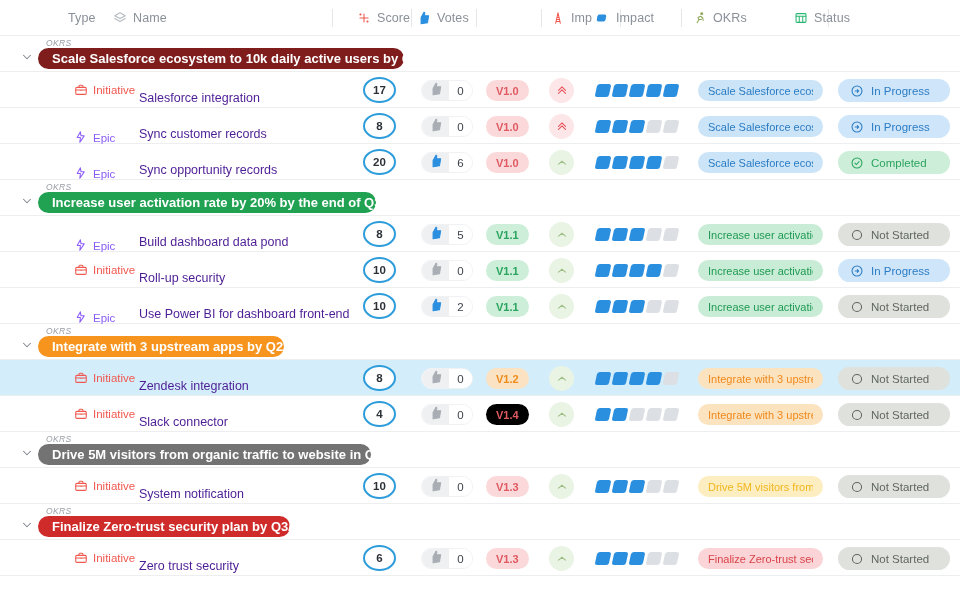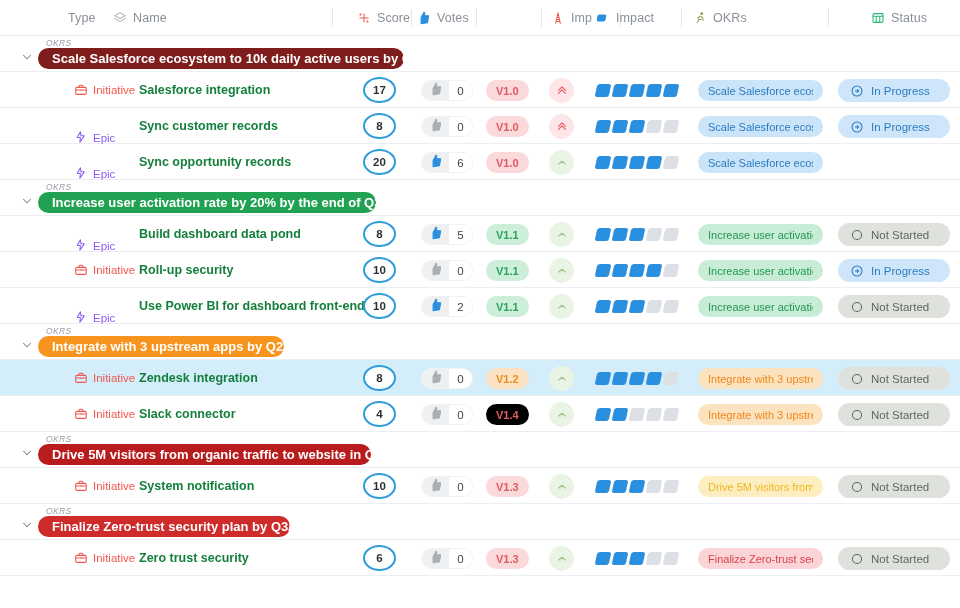--- a/index.html
+++ b/index.html
@@ -72,23 +72,23 @@
     position: absolute; left: 74px; top: 0; height: 36px;
     display: flex; align-items: center; gap: 5px;
     font-size: 11.5px; white-space: nowrap;
   }
   .type-ini { color: #f0584f; }
   .type-epic { color: #8b5cf6; align-items: flex-end; }
   .type-icon { width: 14px; height: 14px; display: block; }
 
   
   .name-cell {
-    position: absolute; left: 139px; top: 0; height: 36px;
+    position: absolute; left: 139px; top: 8px; height: 36px;
     display: flex; align-items: center;
-    font-size: 12.5px; color: #15803d; font-weight: 700;
+    font-size: 12.5px; color: #4c1d95; font-weight: 400;
     white-space: nowrap;
   }
 
   
   .score-cell {
     position: absolute; left: 363px; top: 5px;
     width: 33px; height: 26px;
     border: 2px solid #2d9cdb; border-radius: 50%;
     display: flex; align-items: center; justify-content: center;
     font-size: 11.5px; color: #2c3138; font-weight: 600;
@@ -224,21 +224,21 @@
     </div>
     <div class="hcell" style="left: 693px;">
       <span style="display:flex;color:#8fa85a">
         <svg viewBox="0 0 24 24" width="14" height="14" fill="none" stroke="#8fa85a" stroke-width="1.8" stroke-linecap="round" stroke-linejoin="round">
           <circle cx="15" cy="4.5" r="1.6" fill="#8fa85a"></circle>
           <path d="M13 9 8.5 11l1.5 4-3 5M13 9l3.5 2.5 1 4.5M10 15l4.5-1"></path>
         </svg>
       </span>
       <span class="lbl">OKRs</span>
     </div>
-    <div class="hcell" style="left: 871px;">
+    <div class="hcell" style="left: 794px;">
       <span style="display:flex;color:#2bb673">
         <svg viewBox="0 0 24 24" width="14" height="14" fill="none" stroke="#2bb673" stroke-width="1.8" stroke-linecap="round" stroke-linejoin="round">
           <rect x="3.5" y="4.5" width="17" height="15" rx="1.5"></rect>
           <path d="M3.5 9h17M9 9v10.5M15 9v10.5"></path>
         </svg>
       </span>
       <span class="lbl">Status</span>
     </div>
   </div>
 <div class="grid" id="grid">
@@ -370,20 +370,29 @@
       <div class="impact-cell">
         <div class="bar on"></div>
         <div class="bar on"></div>
         <div class="bar on"></div>
         <div class="bar on"></div>
         <div class="bar off"></div>
       </div>
       <div class="okr-cell" style="background:#cbe4f8">
         <span style="color:#2b7cc4">Scale Salesforce ecosyst</span>
       </div>
+      <div class="status-cell" style="background:#cdeed9;color:#2aa45e">
+        <span>
+          <svg viewBox="0 0 24 24" width="14" height="14" fill="none" stroke="#2aa45e" stroke-width="1.8" stroke-linecap="round" stroke-linejoin="round">
+            <circle cx="12" cy="12" r="8.5"></circle>
+            <polyline points="8.5 12.2 11 14.6 15.6 9.6"></polyline>
+          </svg>
+        </span>
+        <span>Completed</span>
+      </div>
     </div>
     <div class="group-header">
       <span class="chev"><svg viewBox="0 0 24 24" width="14" height="14" fill="none" stroke="#7d848d" stroke-width="1.8" stroke-linecap="round" stroke-linejoin="round">
           <polyline points="6 9 12 15 18 9"></polyline>
         </svg></span>
       <div class="okrs-cap">OKRS</div>
       <div class="okr-pill" style="background:#21a253;width:338px">Increase user activation rate by 20% by the end of Q3/22</div>
     </div>
     <div class="row">
       <div class="type-cell type-epic">
@@ -614,21 +623,21 @@
           </svg>
         </span>
         <span>Not Started</span>
       </div>
     </div>
     <div class="group-header">
       <span class="chev"><svg viewBox="0 0 24 24" width="14" height="14" fill="none" stroke="#7d848d" stroke-width="1.8" stroke-linecap="round" stroke-linejoin="round">
           <polyline points="6 9 12 15 18 9"></polyline>
         </svg></span>
       <div class="okrs-cap">OKRS</div>
-      <div class="okr-pill" style="background:#b91c1c;width:333px">Drive 5M visitors from organic traffic to website in Q1/22</div>
+      <div class="okr-pill" style="background:#737373;width:333px">Drive 5M visitors from organic traffic to website in Q1/22</div>
     </div>
     <div class="row">
       <div class="type-cell type-ini">
         <span class="type-icon"><svg viewBox="0 0 24 24" width="14" height="14" fill="none" stroke="#f0584f" stroke-width="1.8" stroke-linecap="round" stroke-linejoin="round">
             <rect x="3" y="7.5" width="18" height="12" rx="2"></rect>
             <path d="M8.5 7.5V6a2 2 0 0 1 2-2h3a2 2 0 0 1 2 2v1.5M3 12h18M10.5 12.5h3"></path>
           </svg></span>
         <span>Initiative</span>
       </div>
       <div class="name-cell">System notification</div>

